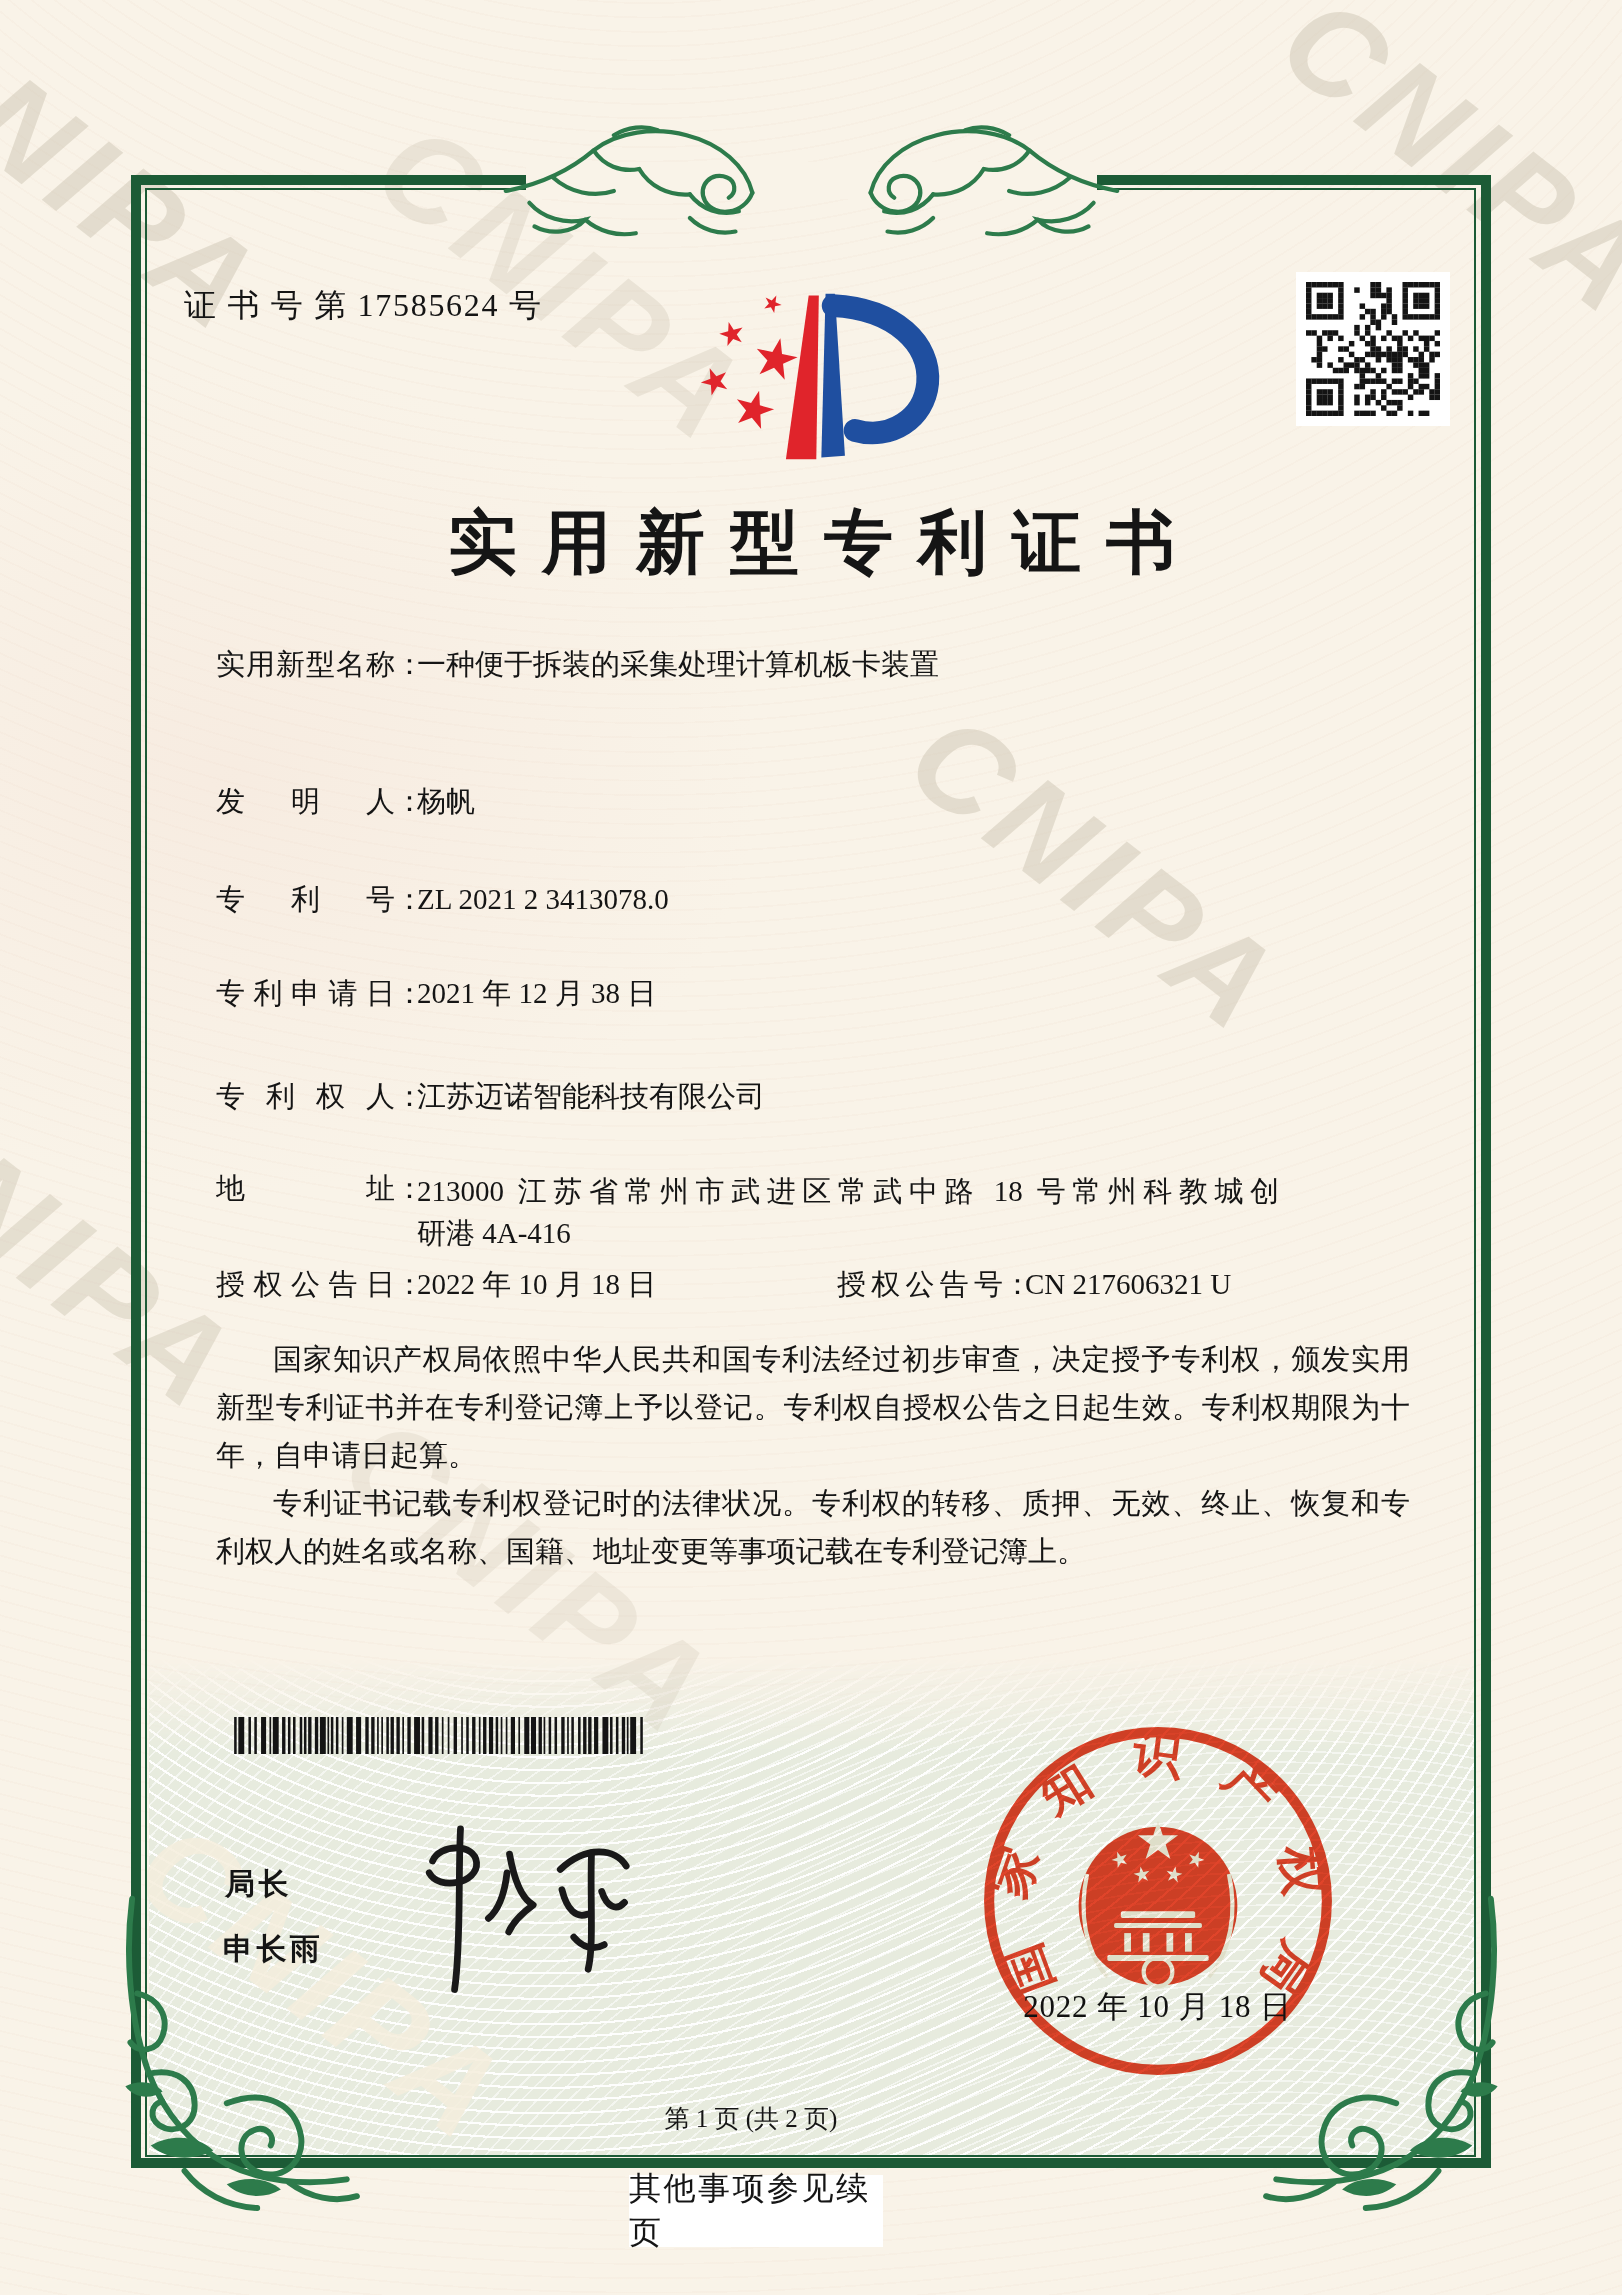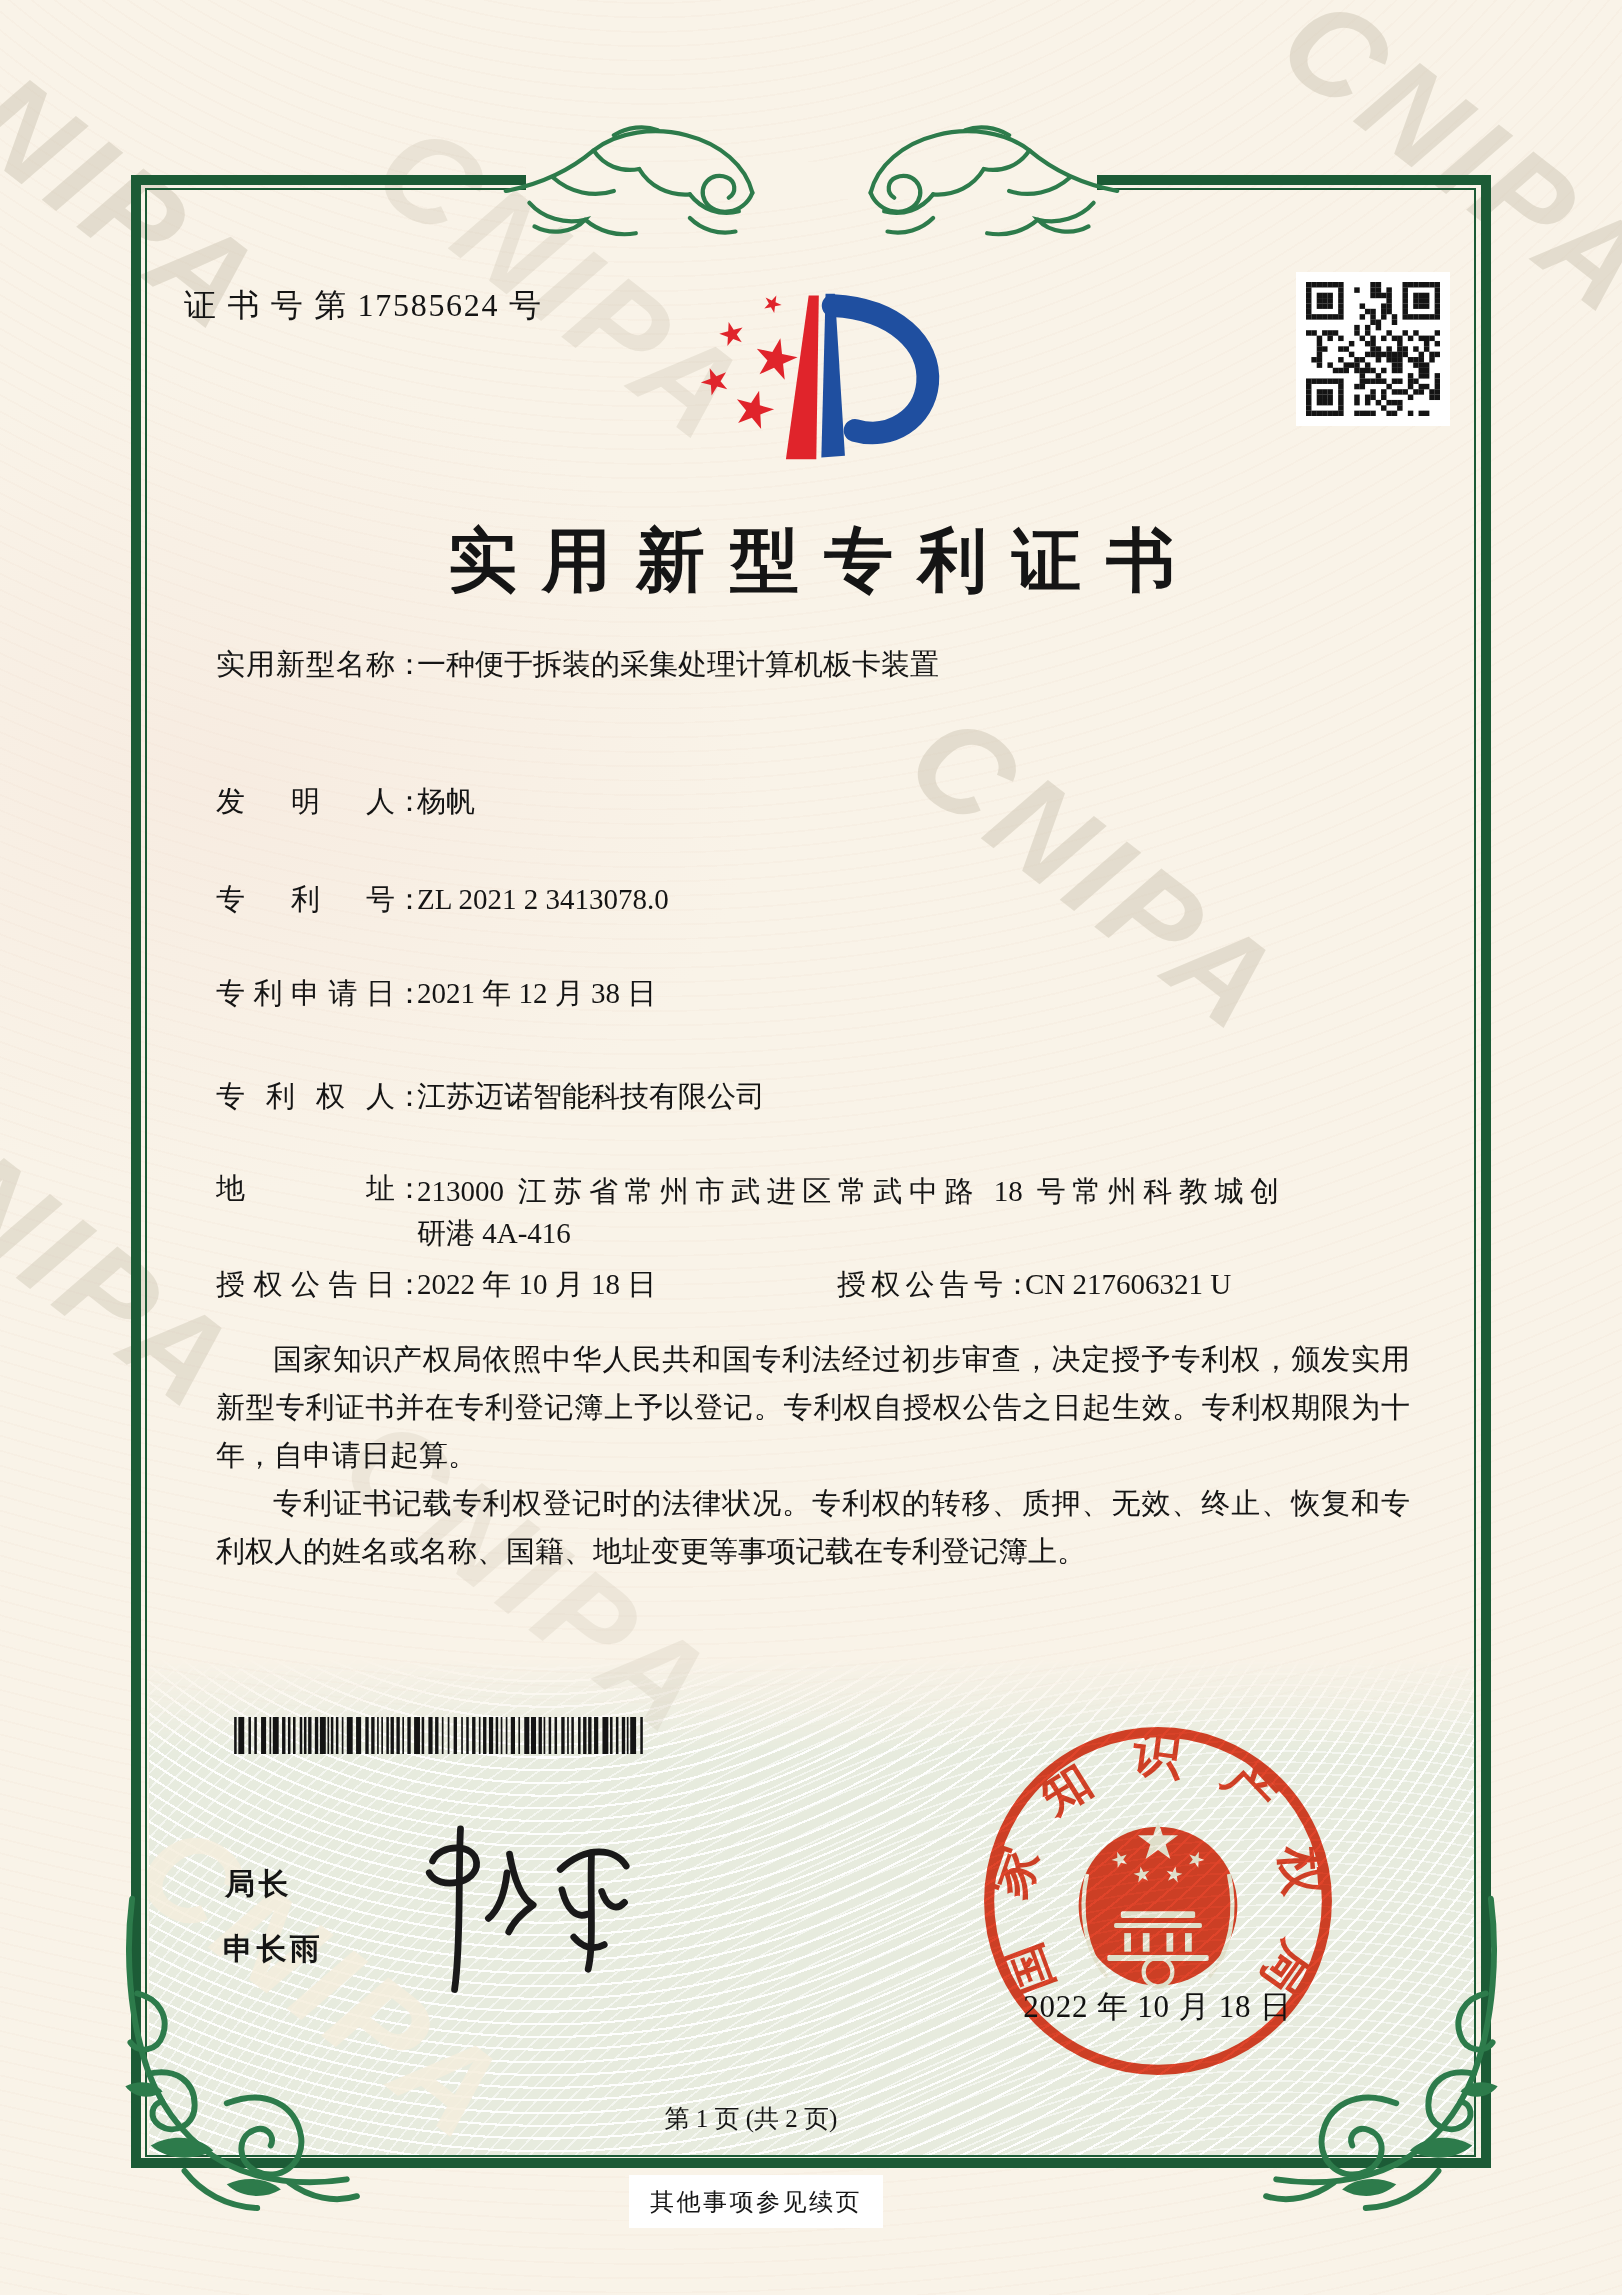--- a/index.html
+++ b/index.html
@@ -30,21 +30,21 @@
   
   .frame-outer{position:absolute;left:131px;top:175px;width:1340px;height:1973px;border:10px solid #1c5b36;z-index:3;}
   .frame-inner{position:absolute;left:145px;top:188px;width:1327px;height:1965px;border:2.5px solid #1c5b36;z-index:3;}
   .frame-gap-mask{position:absolute;left:526px;top:162px;width:571px;height:37px;background:#f9f3e8;z-index:3;}
   .ornament{position:absolute;z-index:4;pointer-events:none;}
   
   .cert-no{position:absolute;left:184px;top:284px;font-size:32px;letter-spacing:1.7px;z-index:5;text-align:right;}
   .logo{position:absolute;left:698px;top:282px;z-index:5;}
   .qr{position:absolute;left:1296px;top:272px;width:154px;height:154px;background:#fff;z-index:5;}
   .qr svg{position:absolute;left:10px;top:10px;}
-  .title{position:absolute;left:0;top:497px;width:1623px;text-align:center;font-size:69px;font-weight:bold;letter-spacing:25px;text-indent:25px;z-index:5;margin-top:18px;}
+  .title{position:absolute;left:0;top:497px;width:1623px;text-align:center;font-size:69px;font-weight:bold;letter-spacing:25px;text-indent:25px;z-index:5;}
   
   .row{position:absolute;left:216px;display:flex;align-items:flex-start;font-size:29px;line-height:1.25;white-space:nowrap;z-index:5;}
   .lbl{display:inline-block;width:179px;text-align:justify;text-align-last:justify;}
   .colon{display:inline-block;width:22px;}
   .val{display:inline-block;}
   .addr-block{display:inline-block;width:862px;white-space:normal;line-height:42px;}
   .addr-block .j{text-align:justify;text-align-last:justify;}
   .row2{left:837px;}
   .row2 .lbl{width:166px;}
   
@@ -54,22 +54,22 @@
   .legal .ind{text-indent:57px;}
   
   .barcode{position:absolute;left:233px;top:1717px;z-index:5;}
   .sig-label{position:absolute;font-family:"Liberation Sans","DejaVu Sans",sans-serif;font-weight:600;font-size:30px;letter-spacing:3.4px;z-index:5;}
   .director{left:225px;top:1864px;}
   .director-name{left:223px;top:1929px;}
   .signature{position:absolute;left:380px;top:1817px;z-index:5;}
   .seal{position:absolute;left:979px;top:1722px;z-index:6;mix-blend-mode:multiply;opacity:.95;}
   .seal-date{position:absolute;left:1018px;top:1986px;width:279px;text-align:center;font-size:31px;letter-spacing:0.8px;color:#111;z-index:7;}
   .page-info{position:absolute;left:624px;top:2102px;width:254px;text-align:center;font-size:25px;z-index:5;}
-  .cont-note{position:absolute;left:629px;top:2175px;width:254px;height:53px;background:#ffffff;z-index:8;
-    display:flex;align-items:center;justify-content:center;font-size:24px;letter-spacing:2.5px;}
+  .cont-note{position:absolute;left:629px;top:2175px;width:254px;height:72px;background:#ffffff;z-index:8;
+    display:flex;align-items:center;justify-content:center;font-size:32px;letter-spacing:2.5px;}
 </style>
 </head>
 <body>
 
 <div class="page">
 
   <svg width="0" height="0" style="position:absolute">
     <defs>
       <path id="st" d="M0,-1 L0.2245,-0.309 L0.951,-0.309 L0.3633,0.118 L0.5878,0.809 L0,0.382 L-0.5878,0.809 L-0.3633,0.118 L-0.951,-0.309 L-0.2245,-0.309 Z"></path>
       <g id="flourishL" stroke="#2d7b4b" fill="none" stroke-width="5" stroke-linecap="round">

